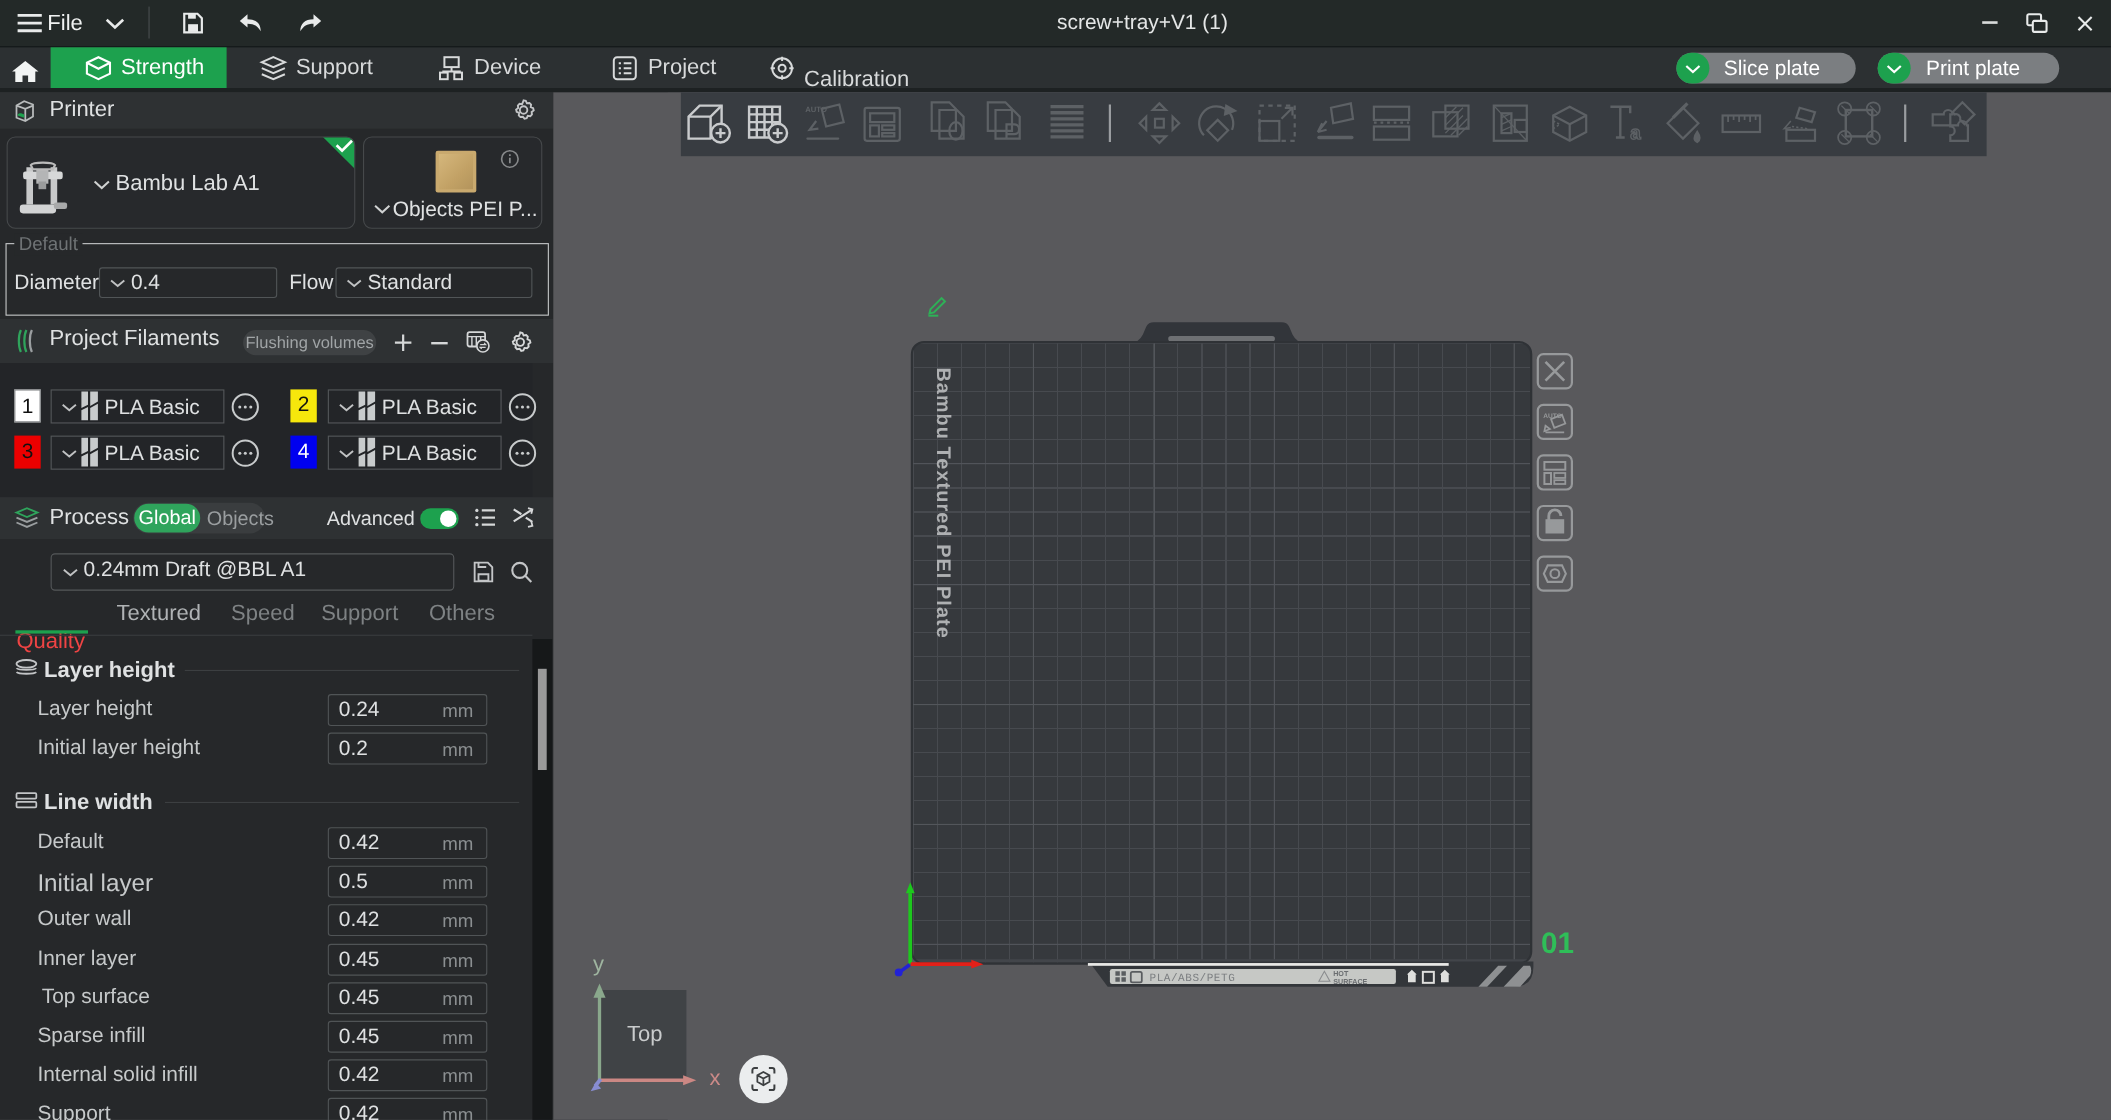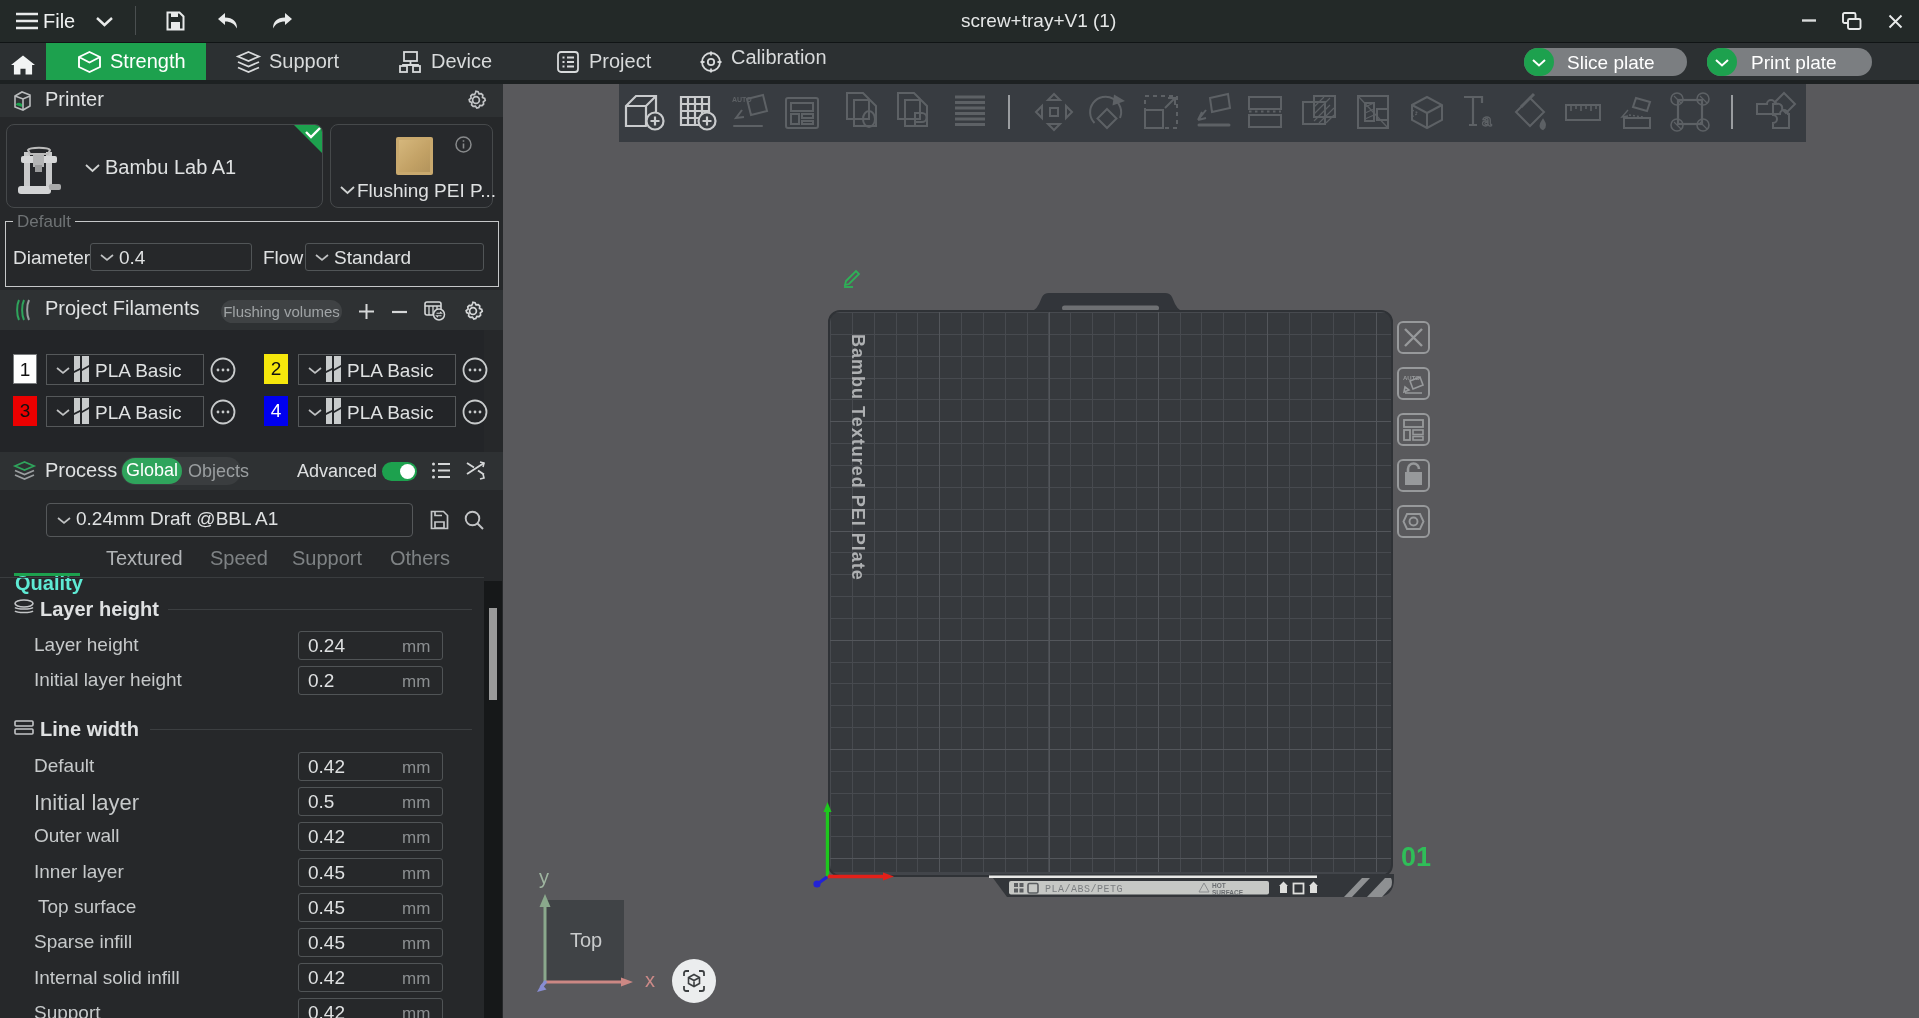--- a/index.html
+++ b/index.html
@@ -83,21 +83,21 @@
     <rect x="1" y="1" width="20" height="20" rx="3" fill="none" stroke="#d8dadb" stroke-width="1.8"></rect>
     <path d="M5.5 6.5h2M5.5 11h2M5.5 15.5h2M10 6.5h7M10 11h7M10 15.5h7" stroke="#d8dadb" stroke-width="1.8"></path>
   </svg>
   <div class="txt" style="left:589px;top:7px;color:#d8dadb">Project</div>
 
   <svg style="left:700px;top:8px" width="22" height="22" viewBox="0 0 22 22">
     <circle cx="11" cy="11" r="9" fill="none" stroke="#d8dadb" stroke-width="1.8"></circle>
     <circle cx="11" cy="11" r="3.2" fill="none" stroke="#d8dadb" stroke-width="1.8"></circle>
     <path d="M11 0.5v4M11 17.5v4M0.5 11h4M17.5 11h4" stroke="#d8dadb" stroke-width="1.8"></path>
   </svg>
-  <div class="txt" style="left:731px;top:3px;color:#d8dadb">Calibration</div>
+  <div class="txt" style="left:731px;top:18px;color:#d8dadb">Calibration</div>
 
   <div class="abs" style="left:1524px;top:5px;width:163px;height:28px;border-radius:14px;background:#7b7e81"></div>
   <div class="abs" style="left:1524px;top:5px;width:30px;height:28px;border-radius:14px;background:#1da14e"></div>
   <svg style="left:1532px;top:16px" width="14" height="8">
       <path d="M1 1l6 5.5L13 1" stroke="#fff" stroke-width="2" fill="none"></path>
     </svg>
   <div class="txt" style="left:1567px;top:9px;font-size:19px;color:#fff">Slice plate</div>
   <div class="abs" style="left:1707px;top:5px;width:165px;height:28px;border-radius:14px;background:#7b7e81"></div>
   <div class="abs" style="left:1707px;top:5px;width:30px;height:28px;border-radius:14px;background:#1da14e"></div>
   <svg style="left:1715px;top:16px" width="14" height="8">
@@ -145,21 +145,21 @@
   <div class="abs" style="left:330px;top:40px;width:163px;height:84px;background:#27292c;border:1px solid #46494b;border-radius:8px"></div>
   <div class="abs" style="left:396px;top:53px;width:37px;height:38px;background:#c9a96e;border-radius:2px"></div>
   <div class="abs" style="left:399px;top:56px;width:31px;height:32px;background:linear-gradient(135deg,#d5b77c 0%,#c2a165 60%,#b3945c 100%)"></div>
   <svg style="left:455px;top:52px" width="17" height="17" viewBox="0 0 17 17">
     <circle cx="8.5" cy="8.5" r="7.5" fill="none" stroke="#87898b" stroke-width="1.5"></circle>
     <path d="M8.5 7.5v5M8.5 4.2v1.6" stroke="#87898b" stroke-width="1.6"></path>
   </svg>
   <svg style="left:340px;top:102px" width="15" height="8">
       <path d="M1 1l6.5 6L14 1" stroke="#d0d2d2" stroke-width="1.8" fill="none"></path>
     </svg>
-  <div class="txt" style="left:357px;top:96px;font-size:19px">Flushing PEI P...</div>
+  <div class="txt" style="left:357px;top:96px;font-size:19px">Objects PEI P...</div>
 
   <div class="abs" style="left:5px;top:137px;width:494px;height:66px;border:1px solid #c6c8c9"></div>
   <div class="abs" style="left:13px;top:128px;background:#26282a;padding:0 4px;color:#6f7375;font-size:17px">Default</div>
   <div class="txt" style="left:13px;top:163px;font-size:19px">Diameter</div>
   <div class="abs" style="left:90px;top:159px;width:162px;height:28px;border:1px solid #515557;border-radius:3px"></div>
   <svg style="left:100px;top:170px" width="14" height="7">
       <path d="M1 1l6 5 6-5" stroke="#c0c2c3" stroke-width="1.7" fill="none"></path>
     </svg>
   <div class="txt" style="left:119px;top:163px;font-size:19px">0.4</div>
   <div class="txt" style="left:263px;top:163px;font-size:19px">Flow</div>
@@ -286,21 +286,21 @@
   <div class="txt" style="left:76px;top:424px;font-size:19px">0.24mm Draft @BBL A1</div>
   <svg style="left:430px;top:426px" width="19" height="20" viewBox="0 0 19 20">
     <path d="M1.5 1.5h12l4 4v13h-16z" fill="none" stroke="#c3c5c7" stroke-width="1.7"></path>
     <path d="M5 12h9v6H5z M5 1.5v4h7" fill="none" stroke="#c3c5c7" stroke-width="1.7"></path>
   </svg>
   <svg style="left:464px;top:426px" width="20" height="20" viewBox="0 0 20 20">
     <circle cx="8.5" cy="8.5" r="6.8" fill="none" stroke="#c3c5c7" stroke-width="1.9"></circle>
     <path d="M13.5 13.5L19 19" stroke="#c3c5c7" stroke-width="1.9"></path>
   </svg>
 
-  <div class="txt" style="left:15px;top:488px;font-weight:bold;color:#5eead4">Quality</div>
+  <div class="txt" style="left:15px;top:488px;font-weight:normal;color:#ef4444">Quality</div>
   <div class="txt" style="left:106px;top:463px;color:#b0b3b5">Textured</div>
   <div class="txt" style="left:210px;top:463px;color:#7e8284">Speed</div>
   <div class="txt" style="left:292px;top:463px;color:#7e8284">Support</div>
   <div class="txt" style="left:390px;top:463px;color:#7e8284">Others</div>
   <div class="abs" style="left:14px;top:489px;width:66px;height:3px;background:#1da14e"></div>
   <div class="abs" style="left:0;top:493px;width:484px;height:1px;background:#3a3d3f"></div>
 
   <svg style="left:14px;top:515px" width="20" height="17" viewBox="0 0 20 17">
     <path d="M1 4.5C1 2.6 5 1 10 1s9 1.6 9 3.5S15 8 10 8 1 6.4 1 4.5z" fill="none" stroke="#c3c5c7" stroke-width="1.6"></path>
     <path d="M1 8.5c2 2 16 2 18 0M1 12c2 2 16 2 18 0" fill="none" stroke="#c3c5c7" stroke-width="1.6"></path>

